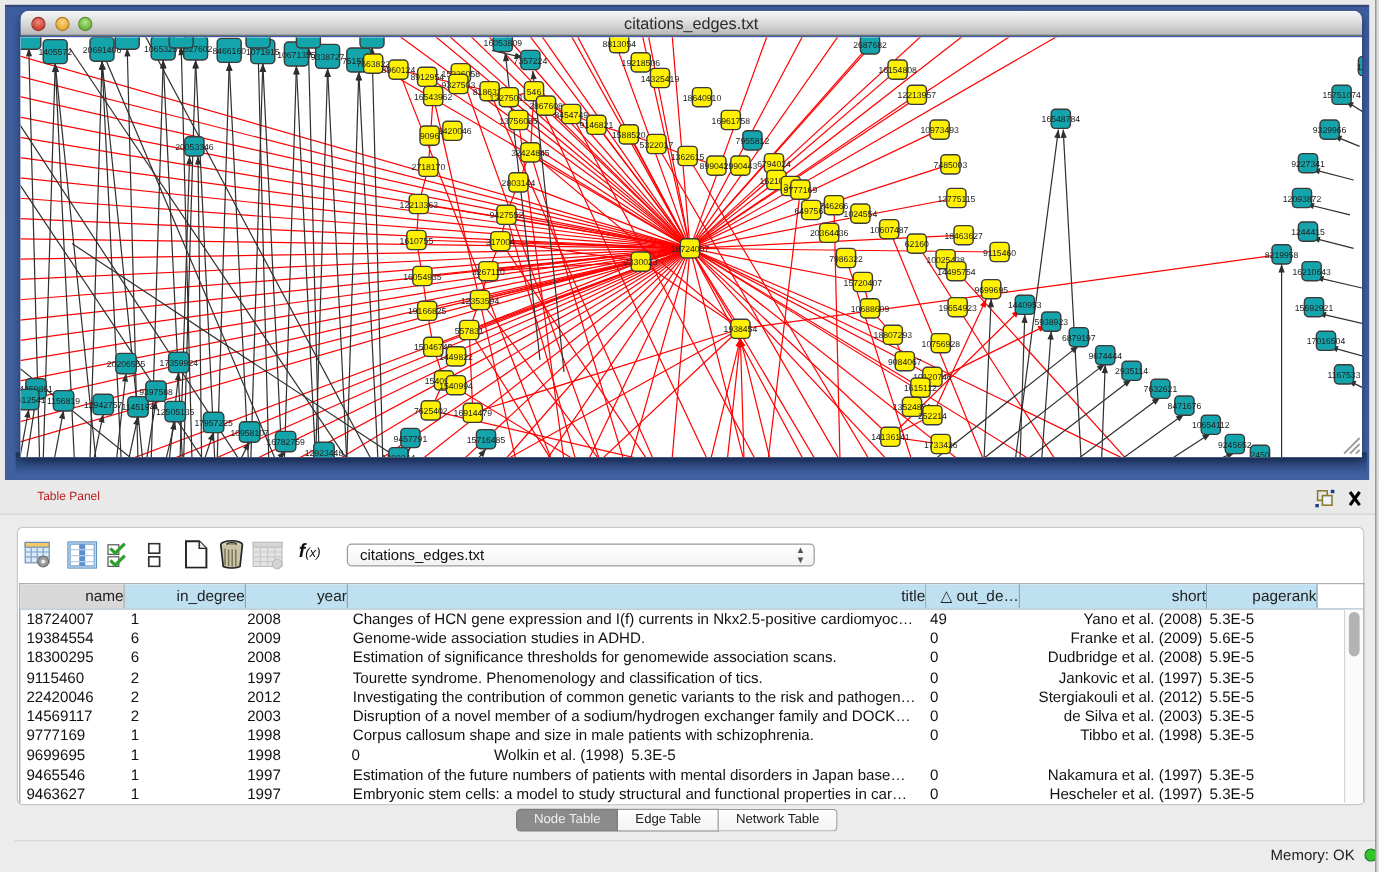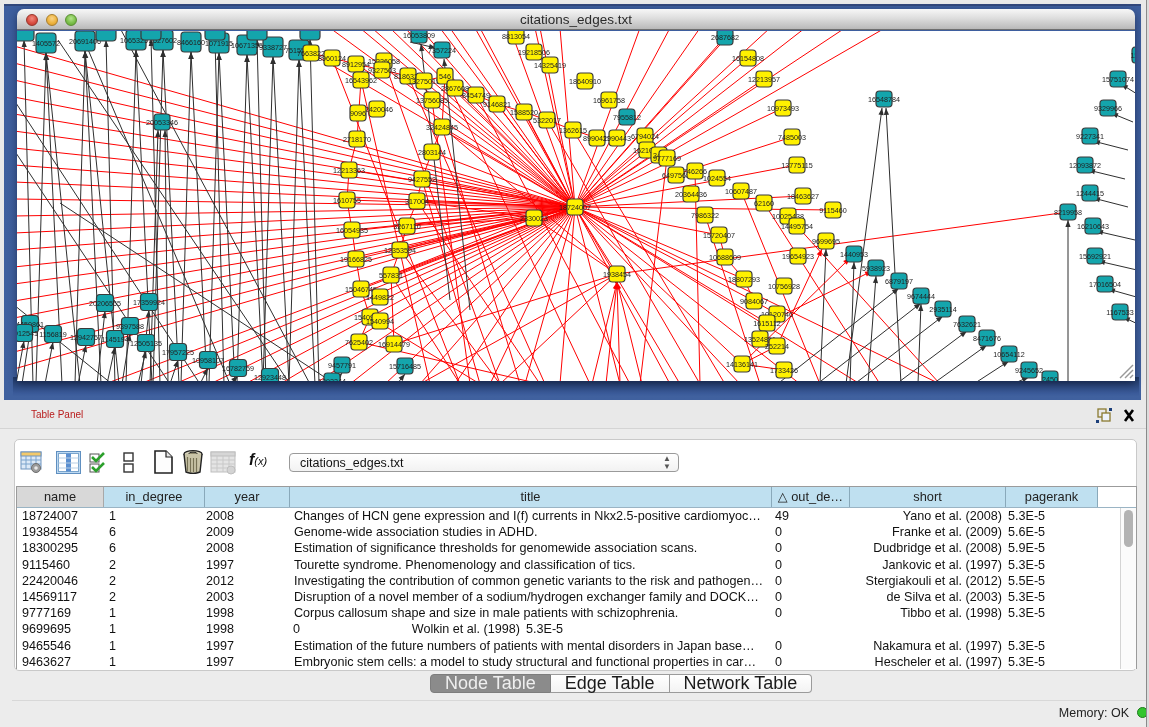--- a/index.html
+++ b/index.html
@@ -16,29 +16,29 @@
 .panel{position:absolute;left:0;top:400px;width:1149px;height:327px;background:#ececec}
 .phead{position:absolute;left:0;top:0;width:100%;height:29px;background:#e9e9e9;border-bottom:1px solid #d4d4d4}
 .phead .t{font-size:10px;color:#b91c1c;line-height:29px;padding-left:31px}
 .pbody{position:absolute;left:0;top:29px;width:100%;height:298px}
 .container{position:absolute;left:14px;top:10px;width:1123px;height:232px;background:#fff;border:1px solid #c9c9c9;border-radius:5px}
 .toolrow{position:absolute;left:0;top:0;width:100%;height:57px}
 .combo{position:absolute;left:289px;top:24px;width:390px;height:19px;border:1px solid #9a9a9a;border-radius:4px;background:linear-gradient(180deg,#ffffff 0,#f2f2f2 100%);font-size:12.5px;color:#111;line-height:18px;padding-left:10px}
 .combo .ud{position:absolute;right:7px;top:1px;font-size:8px;color:#555;line-height:8px}
 .tblwrap{position:absolute;left:16px;top:57px;width:1121px;height:183px;background:#fff;border:1px solid #9b9b9b;border-bottom:none}
 .thead{display:flex;height:21px;font-size:12.8px;color:#222;background:#fff;border-bottom:1px solid #9ab4c4}
-.thead div{border-right:1px solid #89a9ba;text-align:center;line-height:20px;overflow:hidden;white-space:nowrap;background:#bfe0f0}
+.thead div{border-right:1px solid #89a9ba;text-align:right;line-height:20px;overflow:hidden;white-space:nowrap;background:#bfe0f0}
 .tbody{position:absolute;left:0;top:21px;width:1103px;height:162px;overflow:hidden;font-size:12.6px;color:#111}
 .trow{display:flex;height:16.2px;line-height:16.2px;white-space:nowrap}
 .trow div{overflow:hidden}
 .c0{width:87px;padding-left:5px}.c1{width:97px;padding-left:5px}.c2{width:85px;padding-left:5px}
 .c3{width:482px;padding-left:8px}.c4{width:78px;padding-left:7px}.c5{width:156px;text-align:right}.c6{width:92px;padding-left:6px}
 .vsb{position:absolute;right:0px;top:21px;width:16px;height:161px;background:#fbfbfb;border-left:1px solid #d4d4d4}
 .vsb .thumb{position:absolute;left:3px;top:2px;width:9px;height:37px;background:#b3b3b3;border-radius:5px}
-.tabs{position:absolute;left:430px;top:245px;height:19px;display:flex;font-size:18px}
+.tabs{position:absolute;left:430px;top:245px;height:19px;display:flex;font-size:11px}
 .tabs div{border:1px solid #9b9b9b;border-left:none;background:linear-gradient(180deg,#ffffff,#f3f3f3);color:#1a1a1a;line-height:17px;padding:0 14px}
 .tabs div.sel{background:#8b8b8b;color:#efefef;border-color:#7d7d7d;border-radius:4px 0 0 4px;border-left:1px solid #7d7d7d}
 .tabs div.last{border-radius:0 4px 4px 0}
 .statusrow{position:absolute;left:12px;top:271px;width:100%;height:40px;border-top:1px solid #d8d8d8}
 .mem{position:absolute;right:32px;top:5px;font-size:12.5px;color:#222}
 .dot{position:absolute;right:13px;top:6px;width:11px;height:11px;border-radius:50%;background:#33c52e;border:1px solid #1d7a1d}
 .ledge{position:absolute;left:0;top:0;width:4px;height:400px;background:#e9e9e9}
 .redge{position:absolute;right:0;top:0;width:3px;height:727px;background:#dcdcdc;border-left:1px solid #8a8a8a}
 .fico{position:absolute;top:22px;font-size:15px;color:#111}
 </style></head><body>

